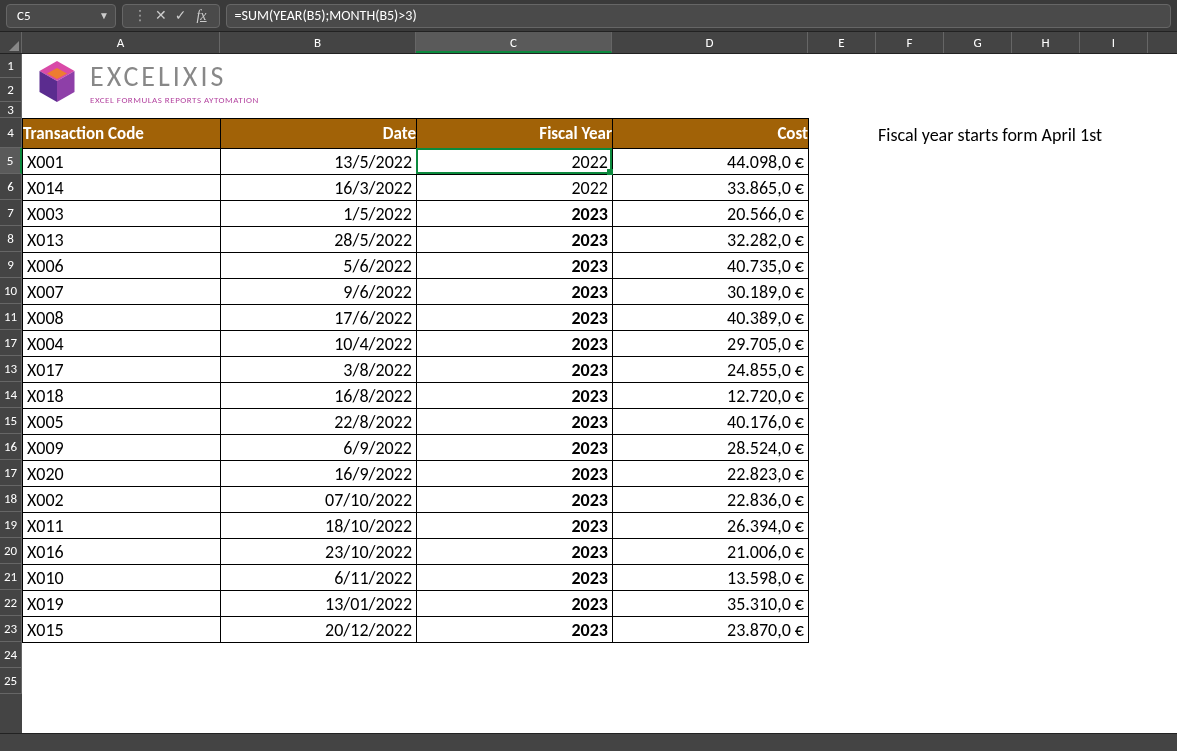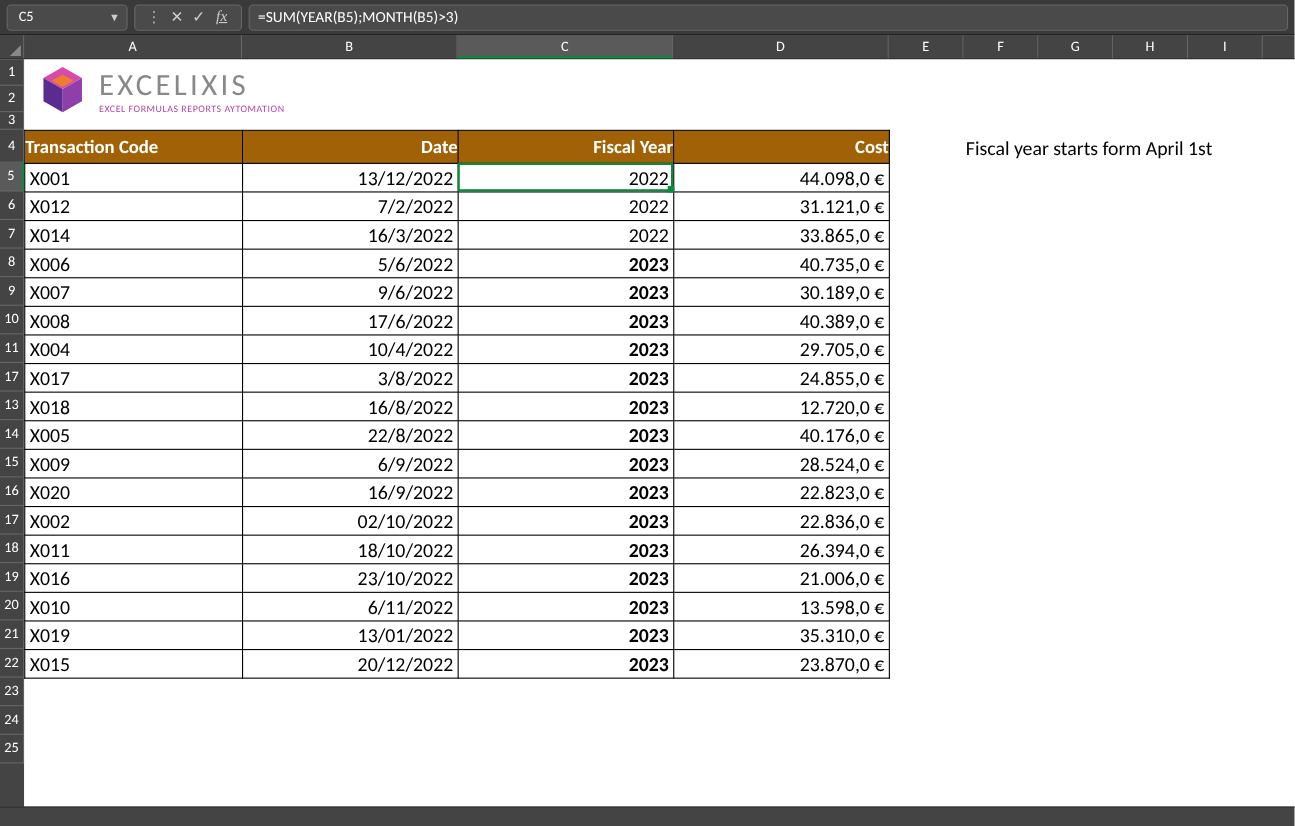--- a/index.html
+++ b/index.html
@@ -279,37 +279,43 @@
           <tr>
             <th class="th c-A">Transaction Code</th>
             <th class="th c-B">Date</th>
             <th class="th c-C">Fiscal Year</th>
             <th class="th c-D">Cost</th>
           </tr>
         </thead>
         <tbody id="tbody">
             <tr>
               <td class="td c-A">X001</td>
-              <td class="td c-B">13/12/2022</td>
+              <td class="td c-B">13/5/2022</td>
               <td class="td c-C">2022</td>
               <td class="td c-D">44.098,0 €</td>
-            </tr>
-            <tr>
-              <td class="td c-A">X012</td>
-              <td class="td c-B">7/2/2022</td>
-              <td class="td c-C">2022</td>
-              <td class="td c-D">31.121,0 €</td>
             </tr>
             <tr>
               <td class="td c-A">X014</td>
               <td class="td c-B">16/3/2022</td>
               <td class="td c-C">2022</td>
               <td class="td c-D">33.865,0 €</td>
             </tr>
             <tr>
+              <td class="td c-A">X003</td>
+              <td class="td c-B">1/5/2022</td>
+              <td class="td c-C bold">2023</td>
+              <td class="td c-D">20.566,0 €</td>
+            </tr>
+            <tr>
+              <td class="td c-A">X013</td>
+              <td class="td c-B">28/5/2022</td>
+              <td class="td c-C bold">2023</td>
+              <td class="td c-D">32.282,0 €</td>
+            </tr>
+            <tr>
               <td class="td c-A">X006</td>
               <td class="td c-B">5/6/2022</td>
               <td class="td c-C bold">2023</td>
               <td class="td c-D">40.735,0 €</td>
             </tr>
             <tr>
               <td class="td c-A">X007</td>
               <td class="td c-B">9/6/2022</td>
               <td class="td c-C bold">2023</td>
               <td class="td c-D">30.189,0 €</td>
@@ -351,21 +357,21 @@
               <td class="td c-D">28.524,0 €</td>
             </tr>
             <tr>
               <td class="td c-A">X020</td>
               <td class="td c-B">16/9/2022</td>
               <td class="td c-C bold">2023</td>
               <td class="td c-D">22.823,0 €</td>
             </tr>
             <tr>
               <td class="td c-A">X002</td>
-              <td class="td c-B">02/10/2022</td>
+              <td class="td c-B">07/10/2022</td>
               <td class="td c-C bold">2023</td>
               <td class="td c-D">22.836,0 €</td>
             </tr>
             <tr>
               <td class="td c-A">X011</td>
               <td class="td c-B">18/10/2022</td>
               <td class="td c-C bold">2023</td>
               <td class="td c-D">26.394,0 €</td>
             </tr>
             <tr>

